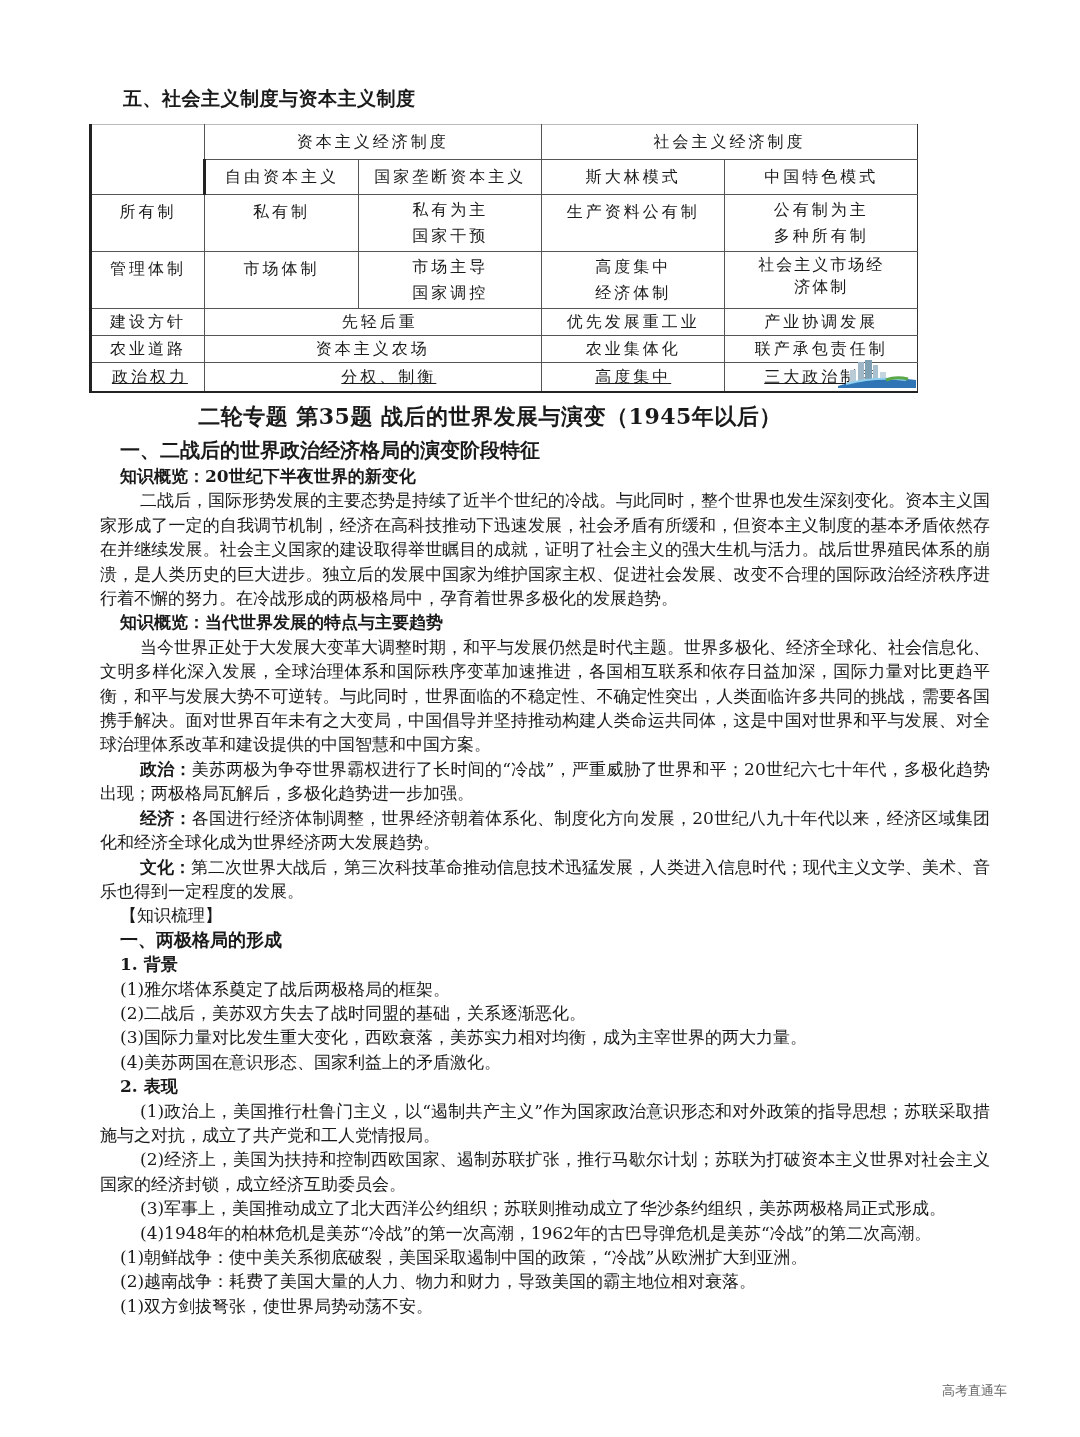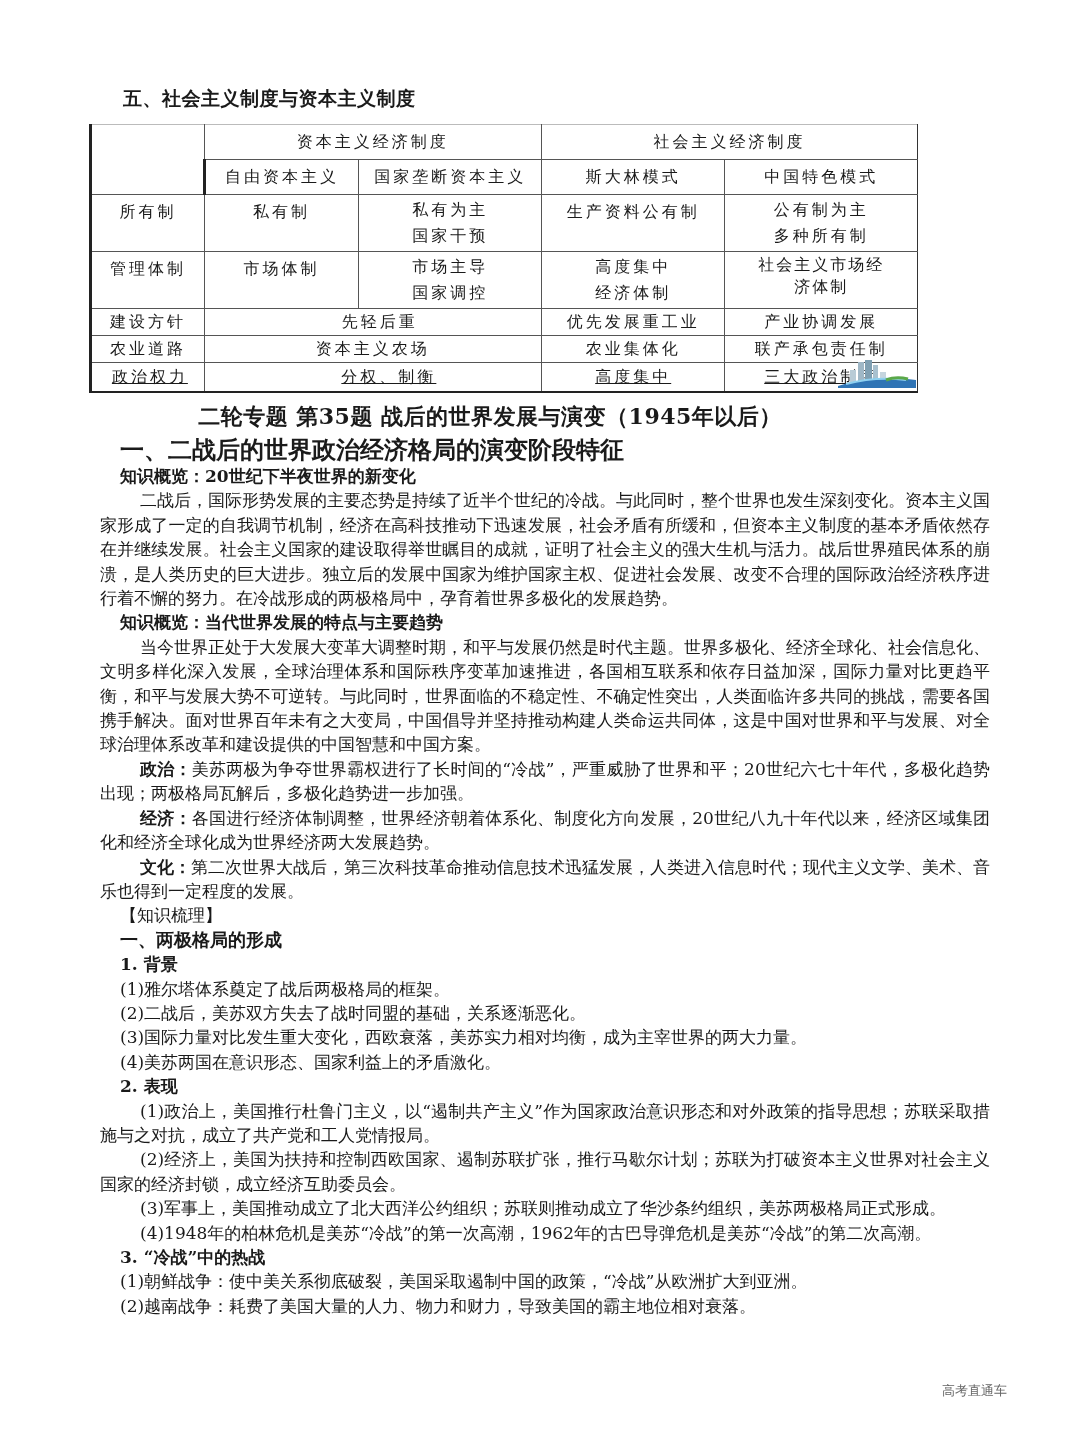--- a/index.html
+++ b/index.html
@@ -33,21 +33,21 @@
     position: absolute; left: 836px; top: 360px; width: 82px; height: 30px;
   }
   .main-title {
     position: absolute; left: 0; width: 980px; top: 402px; text-align: center;
     font-size: 22px; font-weight: bold; letter-spacing: 0.5px;
   }
   .content {
     position: absolute; left: 100px; top: 436px; width: 890px;
     font-size: 17px; line-height: 24.4px;
   }
-  .h1 { font-size: 24px; font-weight: bold; padding-left: 20px; line-height: 28px; }
+  .h1 { font-size: 20px; font-weight: bold; padding-left: 20px; line-height: 28px; }
   .kw { font-weight: bold; }
   .pl { margin: 0; padding-left: 20px; text-indent: 0; }
   .para-ind { margin: 0; text-indent: 40px; text-align: justify; }
   .watermark {
     position: absolute; left: 942px; top: 1382px;
     font-family: "DejaVu Sans", "Liberation Sans", sans-serif;
     font-size: 13px; color: #666;
   }
 </style>
 </head>
@@ -159,19 +159,19 @@
   <div class="pl">(2)二战后，美苏双方失去了战时同盟的基础，关系逐渐恶化。</div>
   <div class="pl">(3)国际力量对比发生重大变化，西欧衰落，美苏实力相对均衡，成为主宰世界的两大力量。</div>
   <div class="pl">(4)美苏两国在意识形态、国家利益上的矛盾激化。</div>
 
   <div class="pl kw">2. 表现</div>
   <p class="para-ind">(1)政治上，美国推行杜鲁门主义，以“遏制共产主义”作为国家政治意识形态和对外政策的指导思想；苏联采取措施与之对抗，成立了共产党和工人党情报局。</p>
   <p class="para-ind">(2)经济上，美国为扶持和控制西欧国家、遏制苏联扩张，推行马歇尔计划；苏联为打破资本主义世界对社会主义国家的经济封锁，成立经济互助委员会。</p>
   <p class="para-ind">(3)军事上，美国推动成立了北大西洋公约组织；苏联则推动成立了华沙条约组织，美苏两极格局正式形成。</p>
   <p class="para-ind">(4)1948年的柏林危机是美苏“冷战”的第一次高潮，1962年的古巴导弹危机是美苏“冷战”的第二次高潮。</p>
 
-  <div class="pl kw">3. “冷战”中的热战</div>
   <div class="pl">(1)朝鲜战争：使中美关系彻底破裂，美国采取遏制中国的政策，“冷战”从欧洲扩大到亚洲。</div>
   <div class="pl">(2)越南战争：耗费了美国大量的人力、物力和财力，导致美国的霸主地位相对衰落。</div>
 
+  <div class="pl">(1)双方剑拔弩张，使世界局势动荡不安。</div>
 </div>
 
 <div class="watermark">高考直通车</div>
 
 </body></html>

